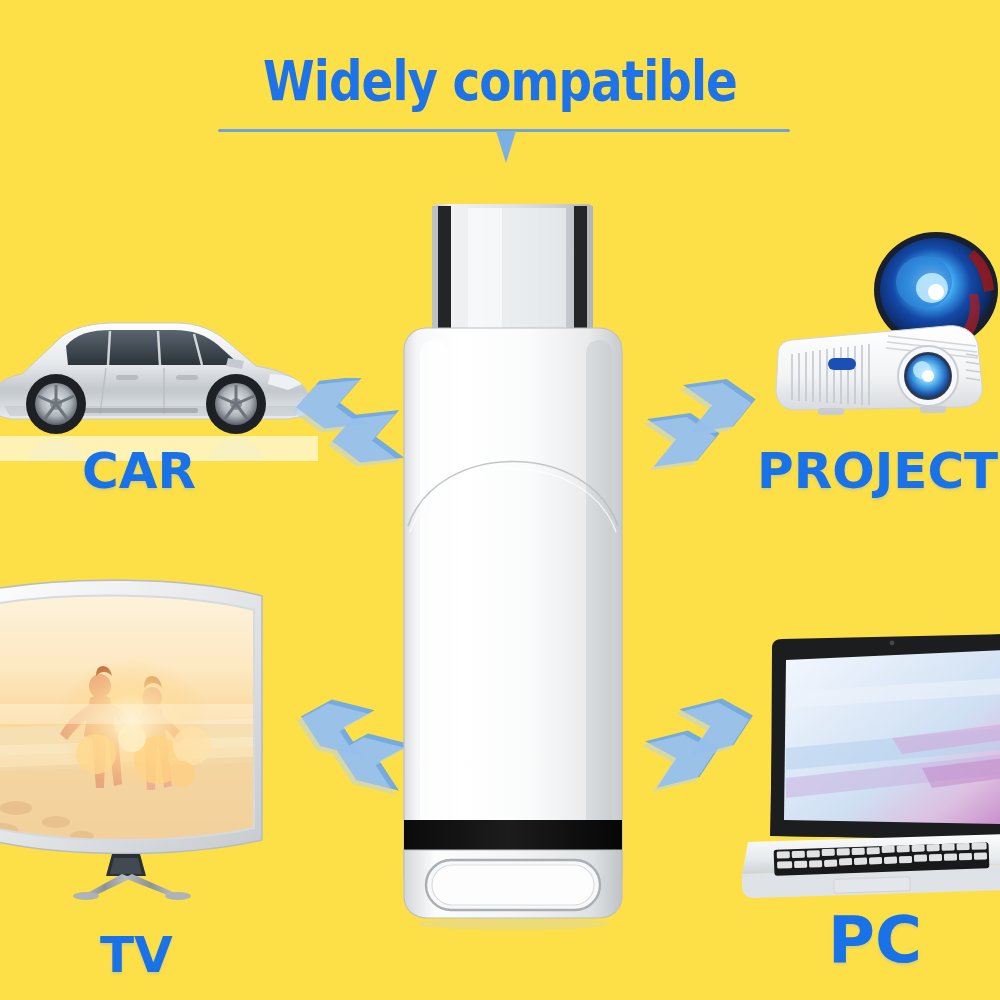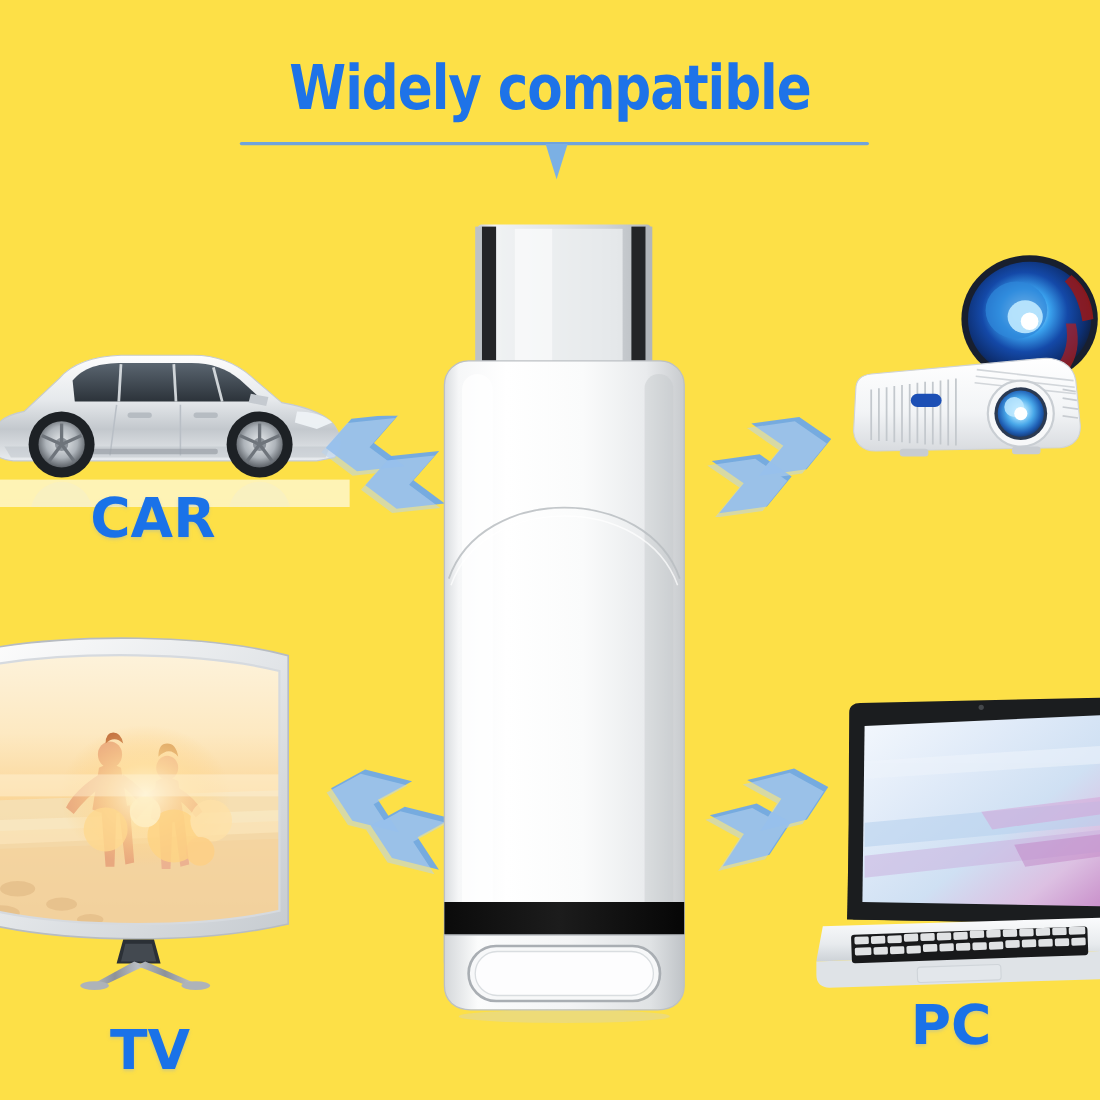--- a/index.html
+++ b/index.html
@@ -34,21 +34,21 @@
   
   .dev-label{
     position:absolute;font-weight:bold;color:#1a72e8;
     font-family:"DejaVu Sans","Liberation Sans",sans-serif;
     letter-spacing:0px;white-space:nowrap;
     text-shadow:0 2px 3px rgba(140,170,210,.35);
   }
   #label-car{left:82px;top:442px;font-size:50px;}
   #label-projector{left:757px;top:442px;font-size:50px;}
   #label-tv{left:100px;top:926px;font-size:50px;text-align:center;}
-  #label-pc{left:828px;top:903px;font-size:50px;}
+  #label-pc{left:828px;top:903px;font-size:64px;}
 
   
   .arrows{position:absolute;}
   #arrows-car{left:288px;top:378px;}
   #arrows-projector{left:640px;top:378px;}
   #arrows-tv{left:288px;top:698px;}
   #arrows-pc{left:640px;top:698px;}
 
   
   #car{position:absolute;left:-12px;top:286px;width:330px;height:175px;}
@@ -237,20 +237,21 @@
       <path d="M196 126 L208 128"></path>
         <path d="M196 134 L209 136"></path>
         <path d="M196 142 L210 144"></path>
       <path d="M196 150 L210 152"></path>
     </g>
 
     <rect x="48" y="180" width="26" height="7" rx="3" fill="#c8ccd1"></rect>
     <rect x="150" y="178" width="26" height="7" rx="3" fill="#c8ccd1"></rect>
   </svg>
 
+  <div class="dev-label" id="label-projector">PROJECT</div>
 
   <svg class="arrows" id="arrows-projector" width="140" height="92" viewBox="0 0 140 92">
     <g fill="#6fa8e8">
       <path d="M10 4 L54 4 L80 28 L54 52 L10 52 L36 28 Z" transform="translate(36,-2) rotate(-8 45 28)" opacity=".95"></path>
       <path d="M10 4 L54 4 L80 28 L54 52 L10 52 L36 28 Z" transform="translate(0,32) rotate(-8 45 28)" opacity=".95"></path>
     </g>
     <g fill="#b9d3ef" opacity=".55">
       <path d="M10 4 L54 4 L80 28 L54 52 L10 52 L36 28 Z" transform="translate(32,2) rotate(-8 45 28)"></path>
       <path d="M10 4 L54 4 L80 28 L54 52 L10 52 L36 28 Z" transform="translate(-4,36) rotate(-8 45 28)"></path>
     </g>

